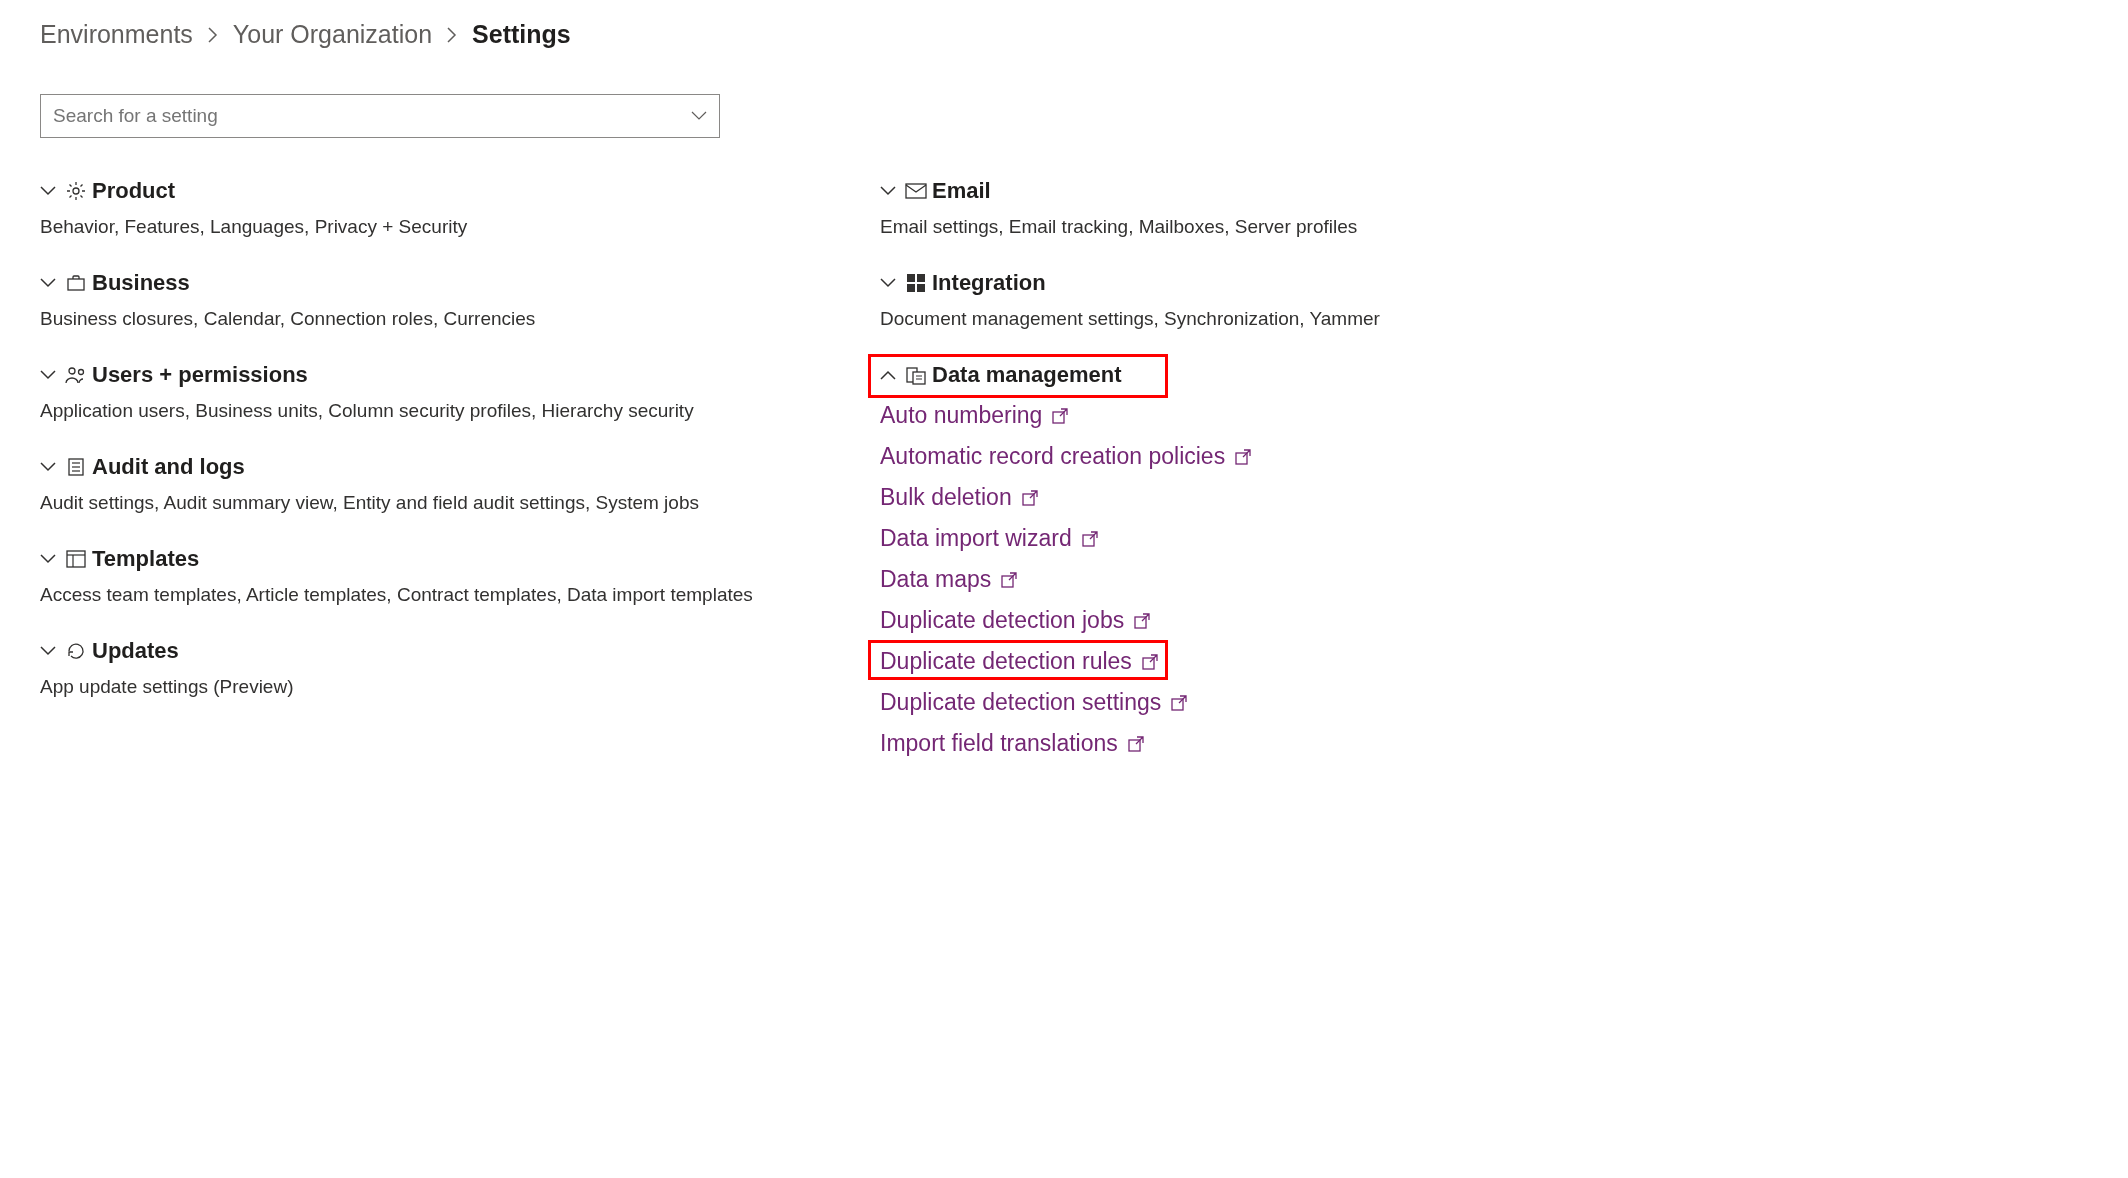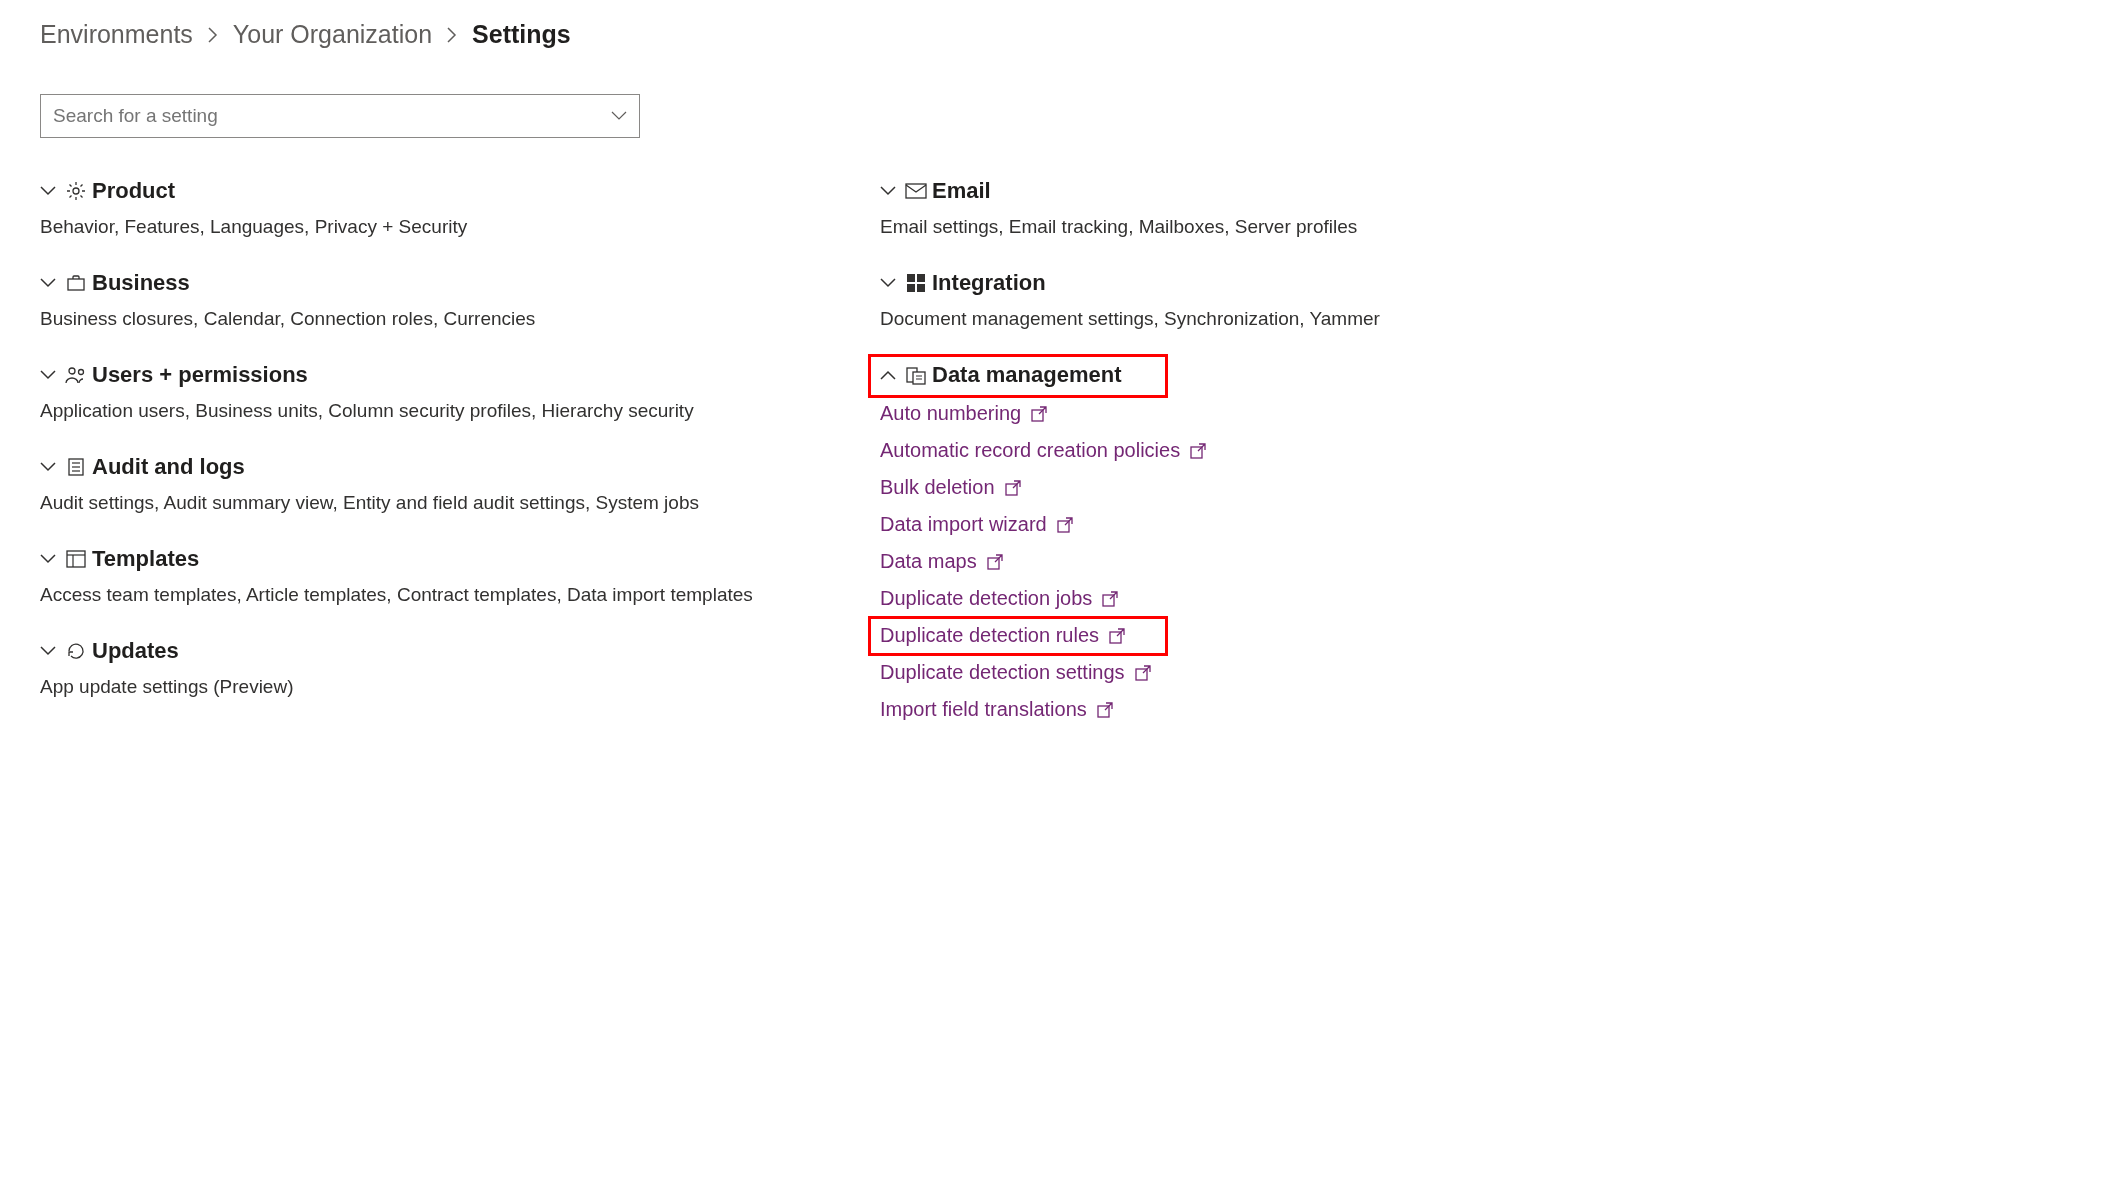--- a/index.html
+++ b/index.html
@@ -28,21 +28,21 @@
   .breadcrumb .current {
     font-weight: 600;
     color: #201f1e;
   }
   .breadcrumb a {
     color: #605e5c;
     text-decoration: none;
     cursor: pointer;
   }
   .search-box {
-    width: 600px;
+    width: 680px;
     height: 44px;
     border: 1px solid #8a8886;
     display: flex;
     align-items: center;
     justify-content: space-between;
     padding: 0 12px;
     margin-bottom: 40px;
   }
   .search-box input {
     border: none;
@@ -98,21 +98,21 @@
     margin-top: 14px;
     display: flex;
     flex-direction: column;
     gap: 14px;
   }
   .link-item {
     display: flex;
     align-items: center;
     gap: 10px;
     color: #742774;
-    font-size: 20px;
+    font-size: 23px;
     cursor: pointer;
   }
   .link-item .ext-icon {
     color: #742774;
   }
   .highlight-box {
     position: absolute;
     border: 3px solid #ff0000;
     pointer-events: none;
   }

